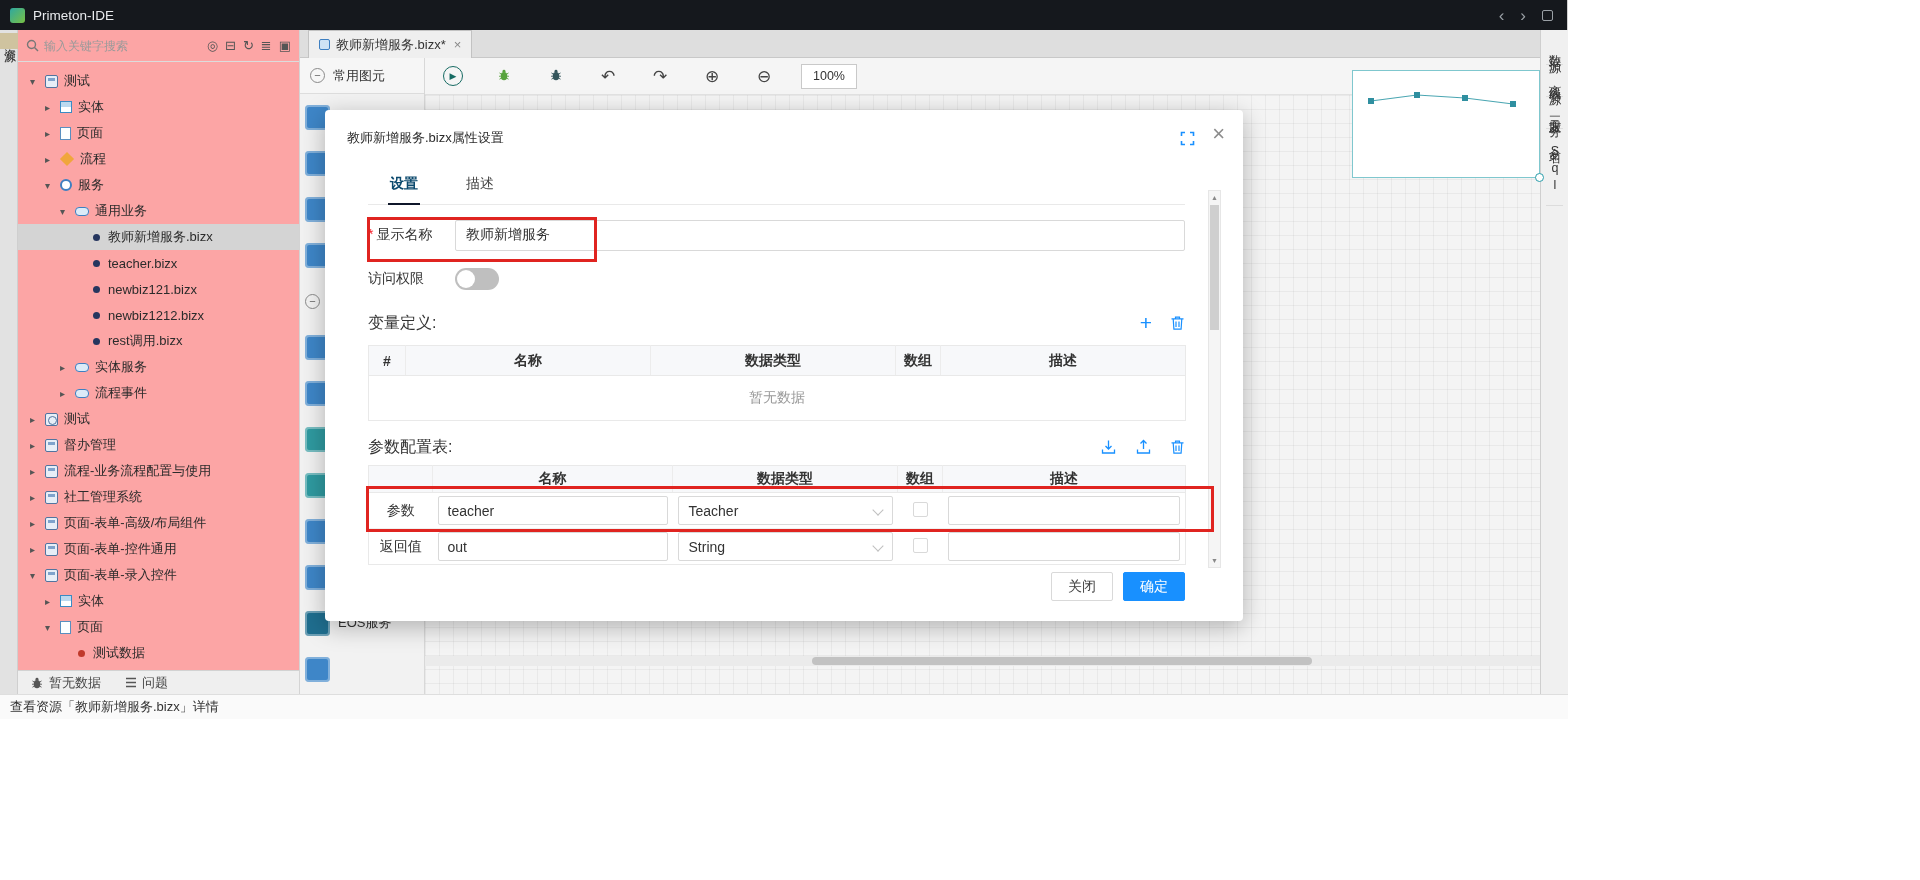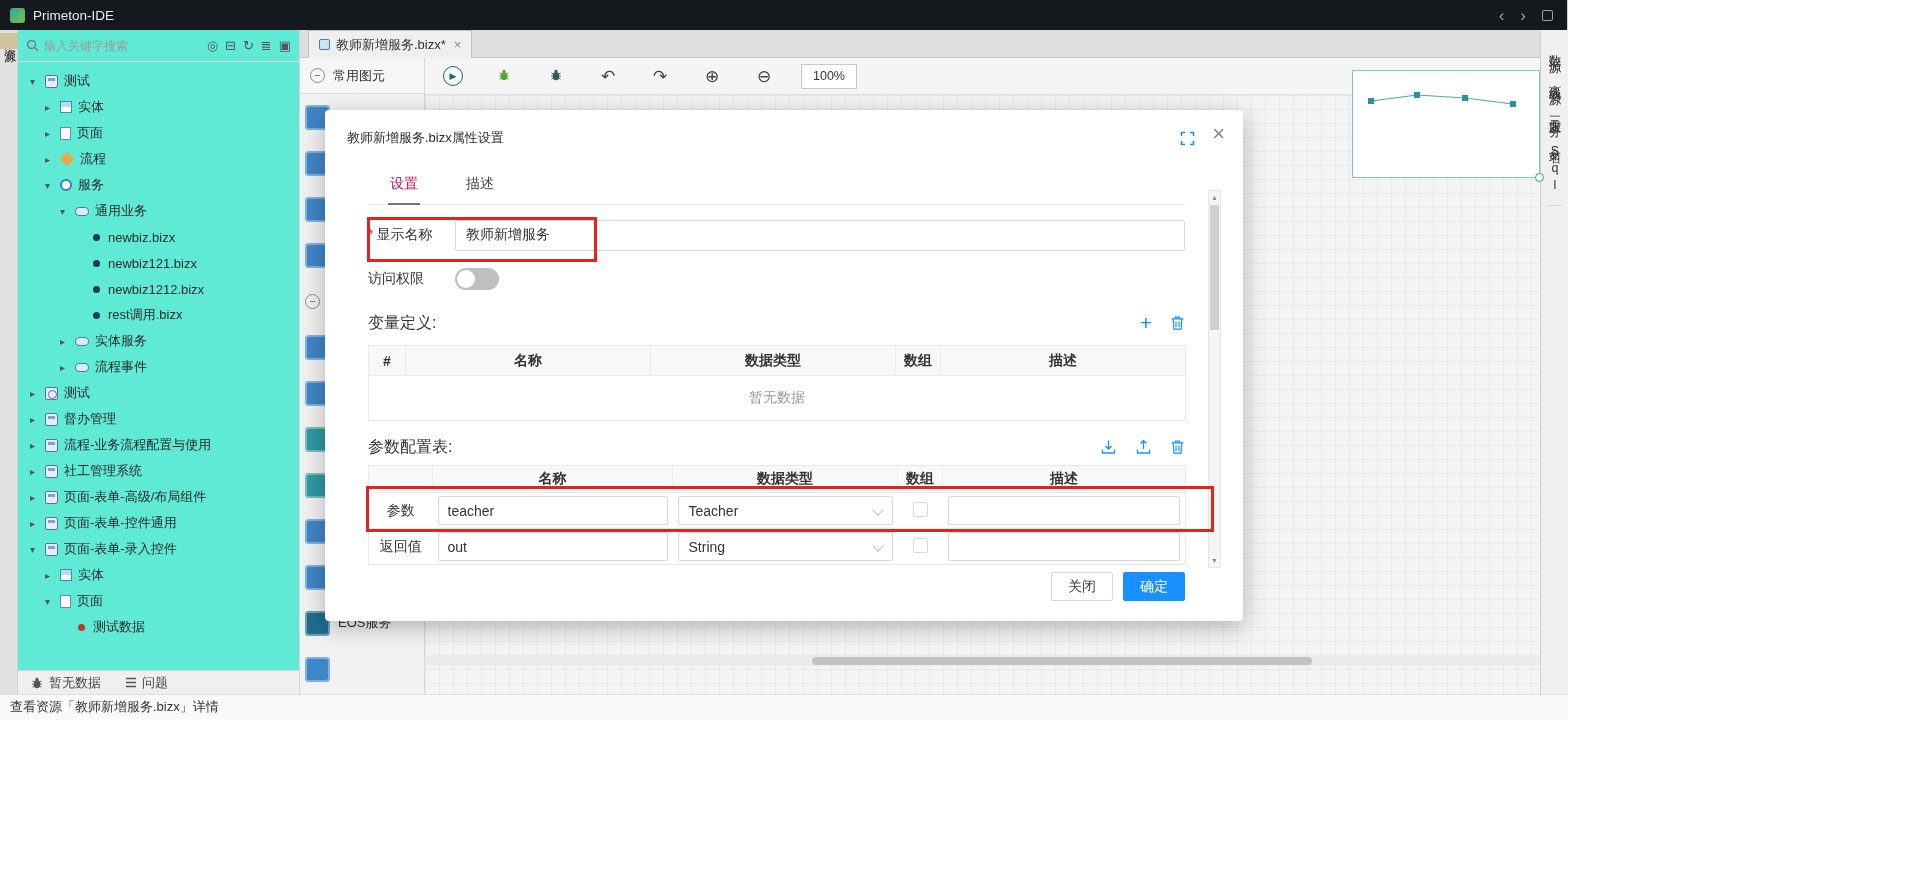--- a/index.html
+++ b/index.html
@@ -22,21 +22,21 @@
 
   .main { position:absolute; top:30px; left:0; width:1568px; height:664px; }
 
   
   .left-strip { position:absolute; left:0; top:0; width:18px; height:664px; background:#e2e2e2;
     border-right:1px solid #cfcfcf; }
   .left-strip-tab { margin:3px auto 0; writing-mode:vertical-rl; text-orientation:upright;
     background:#cfc39f; font-size:12px; color:#333; padding:6px 1px; letter-spacing:2px; cursor:pointer; }
 
   
-  .explorer { position:absolute; left:18px; top:0; width:282px; height:664px; background:#5eead4;
+  .explorer { position:absolute; left:18px; top:0; width:282px; height:664px; background:#fca5a5;
     border-right:1px solid #d4d4d4; }
   .search-row { height:32px; display:flex; align-items:center; padding:0 8px 0 8px; gap:5px;
     border-bottom:1px solid #dcdcdc; }
   .search-input { flex:1; min-width:0; border:none; background:transparent; font-size:12px;
     color:#333; outline:none; }
   .search-input::placeholder { color:#9a9a9a; }
   .explorer-tools { margin-left:auto; display:flex; gap:7px; color:#555; font-size:13px; }
   .explorer-tools span { cursor:pointer; line-height:1; }
   .tree { position:absolute; top:36px; left:0; right:0; bottom:24px; overflow:hidden; padding-top:2px; }
   .tree-row { height:26px; display:flex; align-items:center; font-size:13px; color:#2b2b2b;
@@ -120,21 +120,21 @@
 
   
   .modal { position:absolute; left:325px; top:110px; width:918px; height:511px; background:#fff;
     border-radius:4px; box-shadow:0 6px 24px rgba(0,0,0,.28); z-index:50; }
   .modal-header { position:relative; padding:18px 24px 0 22px; }
   .modal-title { font-size:13px; color:#2b2b2b; }
   .modal-expand { position:absolute; right:48px; top:21px; cursor:pointer; line-height:0; }
   .modal-close { position:absolute; right:18px; top:13px; font-size:22px; color:#8c8c8c; cursor:pointer; line-height:1; }
   .modal-tabs { margin:22px 58px 0 43px; border-bottom:1px solid #e9e9e9; display:flex; gap:44px; padding-left:20px; }
   .m-tab { padding:6px 2px 10px; font-size:14px; color:#444; cursor:pointer; }
-  .m-tab.active { color:#be185d; border-bottom:2px solid #737373; margin-bottom:-1px; }
+  .m-tab.active { color:#0c4a6e; border-bottom:2px solid #0f172a; margin-bottom:-1px;font-weight:bold; }
   .modal-body { padding:14px 58px 0 43px; }
   .form-row { display:flex; align-items:center; height:32px; margin-bottom:12px; }
   .form-row.switch-row { margin-bottom:14px; }
   .form-label { flex:0 0 87px; width:87px; text-align:left; font-size:14px; color:#333; }
   .req { color:#f5222d; margin-right:3px; }
   .form-ctl { margin-left:0; flex:1; display:flex; align-items:center; }
   .text-input { width:100%; height:31px; border:1px solid #d9d9d9; border-radius:2px; padding:0 10px;
     font-size:14px; color:#333; background:#fff; outline:none; }
   .switch { width:44px; height:22px; border-radius:11px; background:#bfbfbf; position:relative; cursor:pointer; }
   .switch::after { content:''; position:absolute; left:2px; top:2px; width:18px; height:18px;
@@ -243,24 +243,29 @@
             <div class="tree-row" style="padding-left: 27px;">
               <span class="caret">▾</span>
               <span class="t-ico service"></span>
               <span class="t-label">服务</span>
             </div>
             <div class="tree-row" style="padding-left: 42px;">
               <span class="caret">▾</span>
               <span class="t-ico biz"></span>
               <span class="t-label">通用业务</span>
             </div>
+            <div class="tree-row selected" style="padding-left: 57px;">
+              <span class="caret"></span>
+              <span class="t-ico dot"></span>
+              <span class="t-label">教师新增服务.bizx</span>
+            </div>
             <div class="tree-row" style="padding-left: 57px;">
               <span class="caret"></span>
               <span class="t-ico dot"></span>
-              <span class="t-label">newbiz.bizx</span>
+              <span class="t-label">teacher.bizx</span>
             </div>
             <div class="tree-row" style="padding-left: 57px;">
               <span class="caret"></span>
               <span class="t-ico dot"></span>
               <span class="t-label">newbiz121.bizx</span>
             </div>
             <div class="tree-row" style="padding-left: 57px;">
               <span class="caret"></span>
               <span class="t-ico dot"></span>
               <span class="t-label">newbiz1212.bizx</span>

